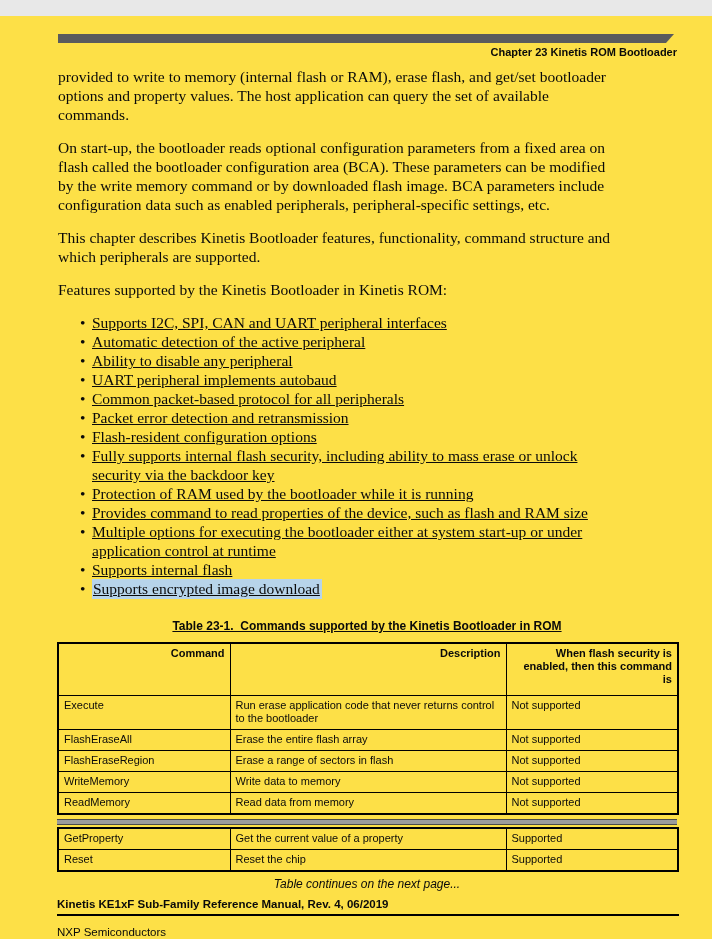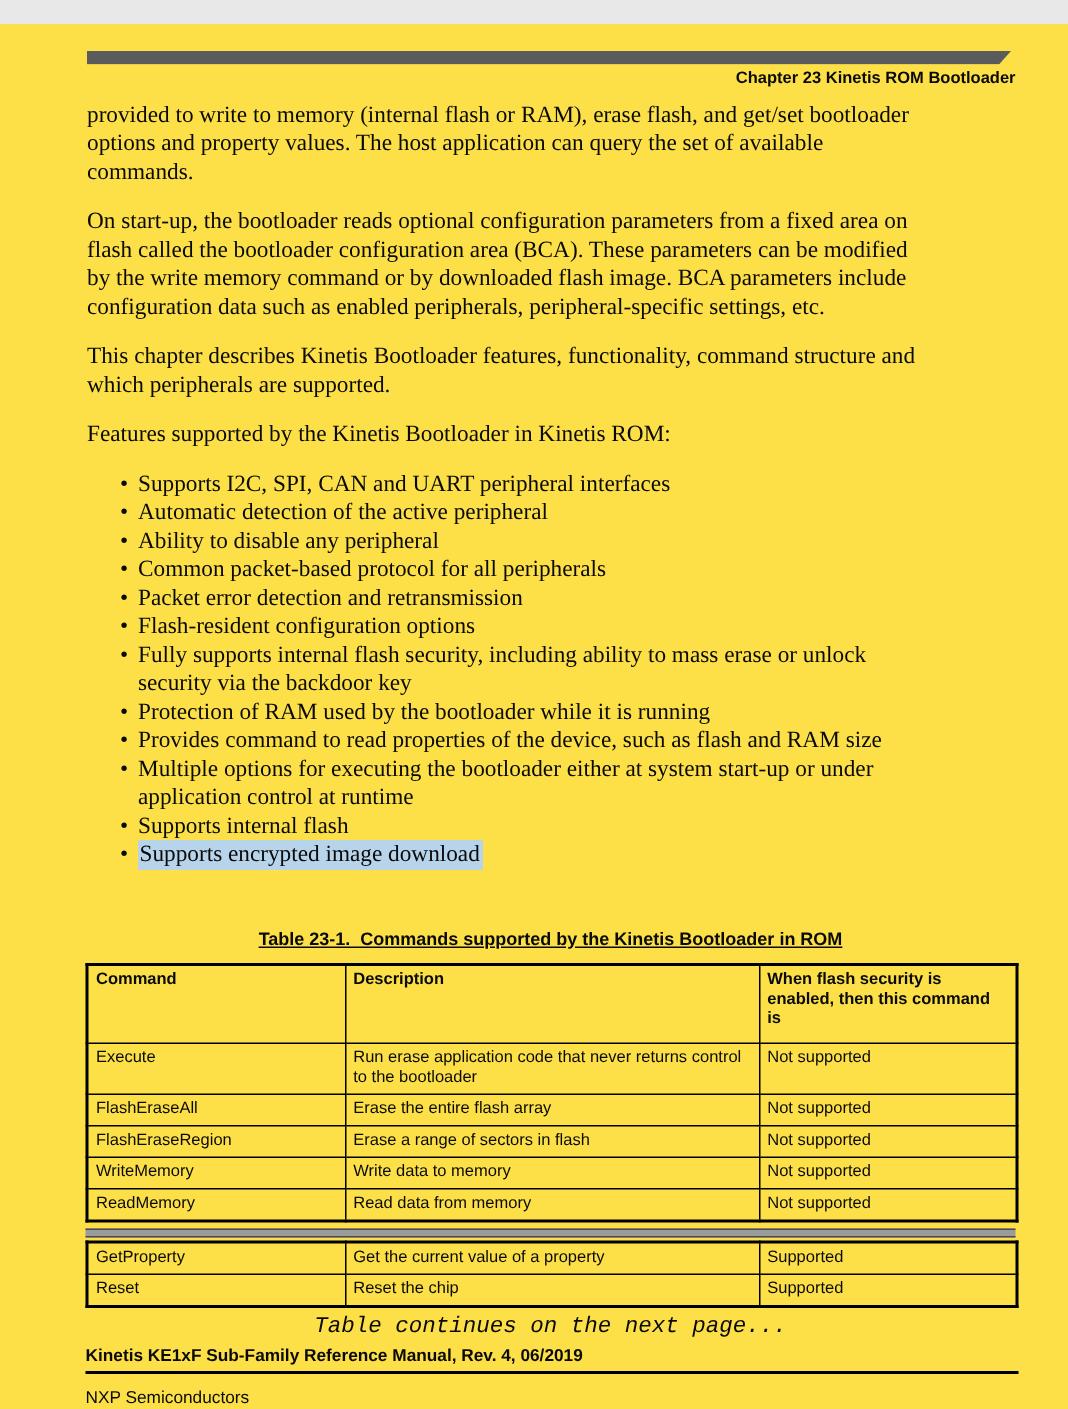--- a/index.html
+++ b/index.html
@@ -24,21 +24,21 @@
     font-family:"Liberation Sans", sans-serif;
     font-weight:bold;font-size:11px;line-height:13px;
   }
   
   .content{position:absolute;top:51px;left:58px;width:604px;}
   .para{
     margin:0 0 14px 0;
     font-size:15.5px;line-height:19px;
     white-space:pre-line;
   }
-  .features{list-style:none;margin:8px 0 0 0;padding:0;}
+  .features{list-style:none;margin:8px 0 0 0;padding:0;text-decoration:underline;}
   .features li{
     position:relative;
     padding-left:34px;
     font-size:15.5px;line-height:19px;
     white-space:pre-line;
   }
   .features li::before{
     content:"\2022";
     position:absolute;left:22px;top:0;
     white-space:normal;
@@ -60,36 +60,36 @@
     font-family:"Liberation Sans", sans-serif;
     font-size:11px;line-height:13px;
     table-layout:fixed;
   }
   table.cmds th, table.cmds td{
     border:1px solid #000;
     vertical-align:top;
     padding:3px 5px 4px 5px;
   }
   table.cmds th{
-    text-align:left;font-weight:bold;
+    text-align:right;font-weight:bold;
     white-space:pre-line;
     padding-bottom:9px;
   }
   col.c1{width:172px;}  col.c2{width:276px;}  col.c3{width:172px;}
   .tbl-divider{
     height:4px;
     background:#9b9b9b;
     border-top:1px solid #4a4a4a;
     border-bottom:1px solid #4a4a4a;
     margin:4px 0 2px 0;
   }
   .continues{
     text-align:center;
-    font-family:Liberation Mono, monospace;
-    font-style:italic;font-size:15px;line-height:13px;
+    font-family:Liberation Sans, sans-serif;
+    font-style:italic;font-size:12px;line-height:13px;
     margin-top:6px;
   }
   
   .footer-title{
     position:absolute;top:882px;left:57px;width:622px;
     font-family:"Liberation Sans", sans-serif;
     font-weight:bold;font-size:11.5px;line-height:13px;
   }
   .footer-rule{
     position:absolute;top:898px;left:57px;width:622px;
@@ -120,20 +120,21 @@
 by the write memory command or by downloaded flash image. BCA parameters include
 configuration data such as enabled peripherals, peripheral-specific settings, etc.</p>
         <p class="para">This chapter describes Kinetis Bootloader features, functionality, command structure and
 which peripherals are supported.</p>
         <p class="para">Features supported by the Kinetis Bootloader in Kinetis ROM:</p>
       </div>
     <ul id="bullets" class="features">
         <li>Supports I2C, SPI, CAN and UART peripheral interfaces</li>
         <li>Automatic detection of the active peripheral</li>
         <li>Ability to disable any peripheral</li>
+        <li>UART peripheral implements autobaud</li>
         <li>Common packet-based protocol for all peripherals</li>
         <li>Packet error detection and retransmission</li>
         <li>Flash-resident configuration options</li>
         <li>Fully supports internal flash security, including ability to mass erase or unlock
 security via the backdoor key</li>
         <li>Protection of RAM used by the bootloader while it is running</li>
         <li>Provides command to read properties of the device, such as flash and RAM size</li>
         <li>Multiple options for executing the bootloader either at system start-up or under
 application control at runtime</li>
         <li>Supports internal flash</li>

